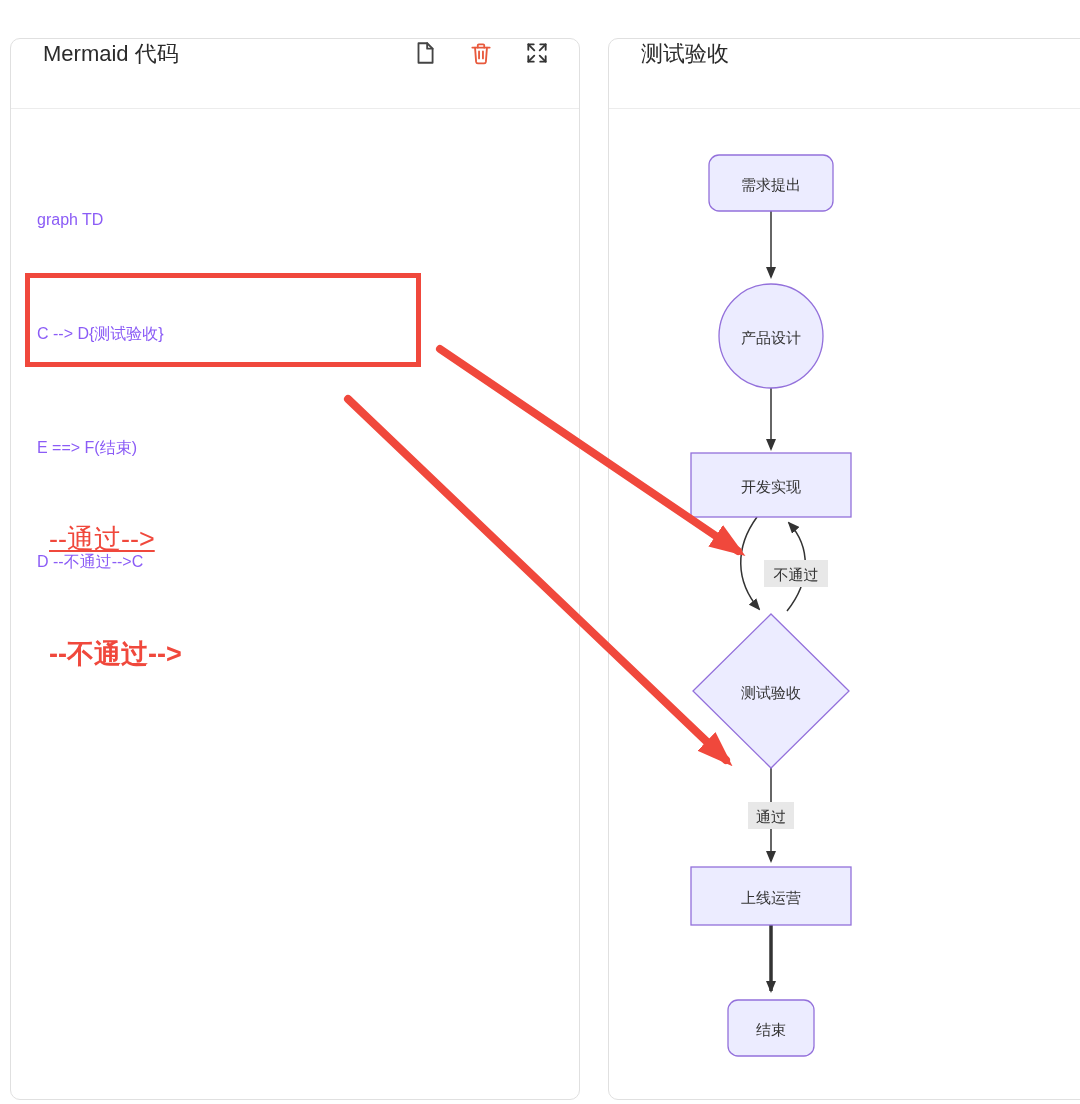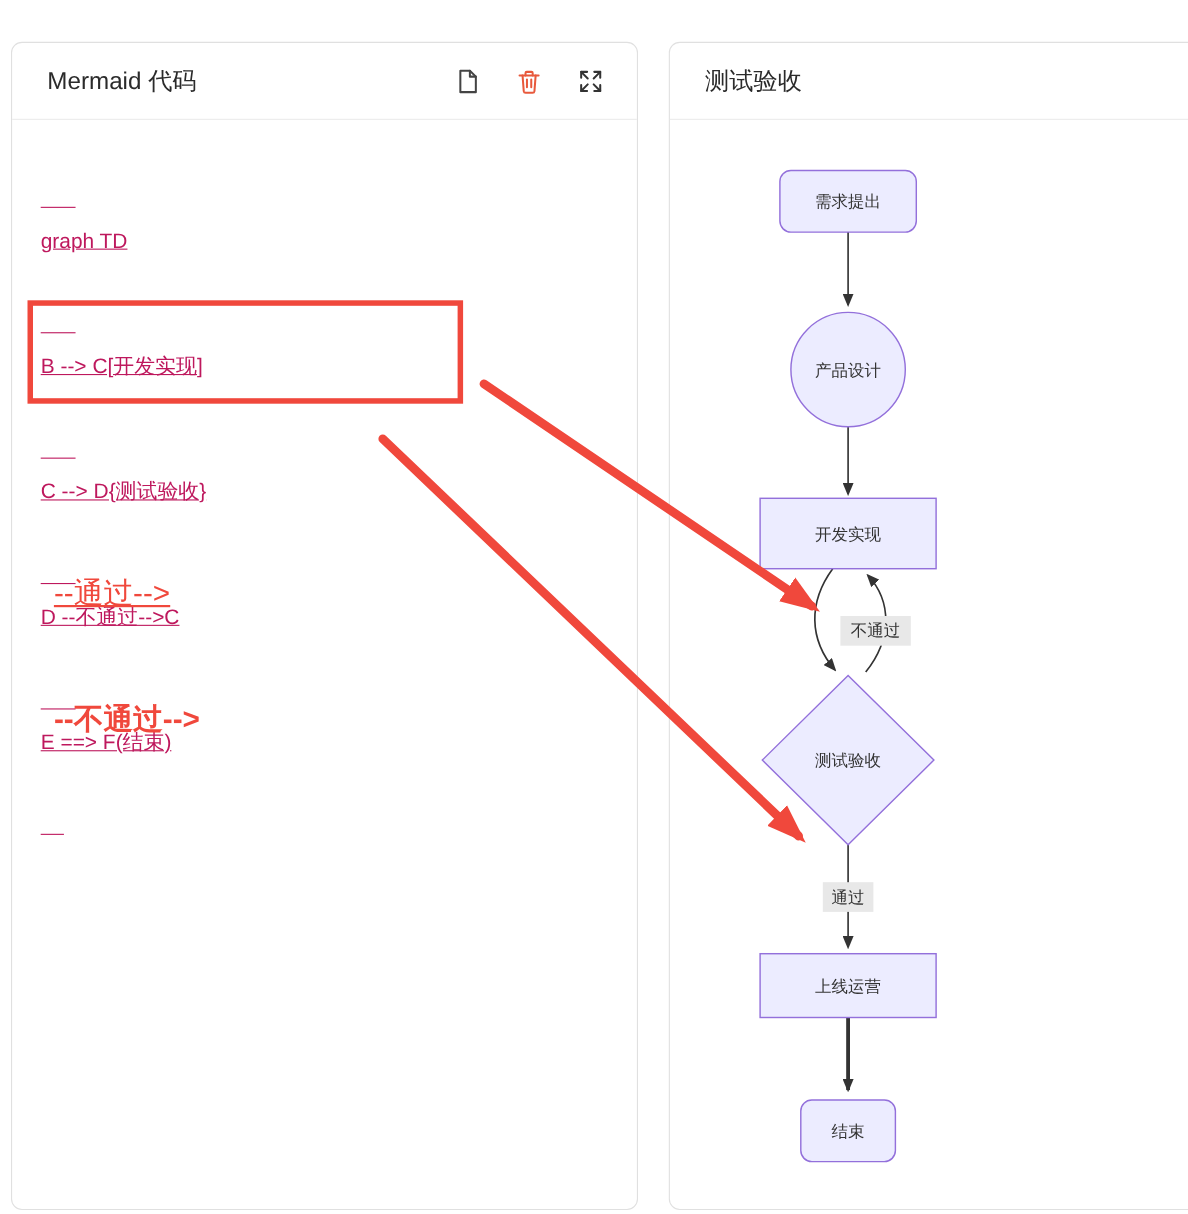--- a/index.html
+++ b/index.html
@@ -14,43 +14,42 @@
   .panel {
     position:absolute; top:38px;
     background:#fff;
     border:1px solid #e0e0e0;
     border-radius:10px;
   }
   .panel-left  { left:10px;  width:570px; height:1062px; }
   .panel-right { left:608px; width:500px; height:1062px; }
   .panel-header {
     height:70px;
-    display:flex; align-items:center;
+    display:flex; align-items:flex-start;
     padding:0 28px 0 32px;
     border-bottom:1px solid #ececec;
   }
   .panel-title { font-size:22px; font-weight:500; color:#2b2b2b; }
   .header-icons { margin-left:auto; display:flex; align-items:center; gap:28px; }
   .icon-btn {
     width:28px; height:28px;
     background:none; border:none; padding:0;
     display:flex; align-items:center; justify-content:center;
     cursor:pointer;
   }
   .icon-btn svg { width:26px; height:26px; }
 
   .code-area {
     padding:16px 18px 0 26px;
-    font-size:19px;
+    font-size:16px;
     line-height:38px;
-    color:#be185d;
+    color:#8b5cf6;
     min-height:300px;
     cursor:text;
     white-space:pre;
-    text-decoration:underline;
   }
   .code-line { height:38px; }
 
   .red-box {
     position:absolute;
     left:14px; top:234px;
     width:396px; height:94px;
     border:5px solid #F0483C;
     pointer-events:none;
   }
@@ -116,24 +115,23 @@
               <path d="M4 4 l5.5 5.5"></path>
             <path d="M20 15 v5 h-5"></path>
               <path d="M20 20 l-5.5 -5.5"></path>
           </svg>
         </button>
       </div>
     </header>
 
     <div class="code-area">
       <div class="code-line">graph TD</div>
-      <div class="code-line">B --&gt; C[开发实现]</div>
       <div class="code-line">C --&gt; D{测试验收}</div>
+      <div class="code-line">E ==&gt; F(结束)</div>
       <div class="code-line">D --不通过--&gt;C</div>
-      <div class="code-line">E ==&gt; F(结束)</div>
     </div>
 
     <div class="red-box"></div>
 
     <div class="annotation annotation-pass">--通过--&gt;</div>
     <div class="annotation annotation-fail">--不通过--&gt;</div>
   </section>
 
   <section class="panel panel-right">
     <header class="panel-header">

